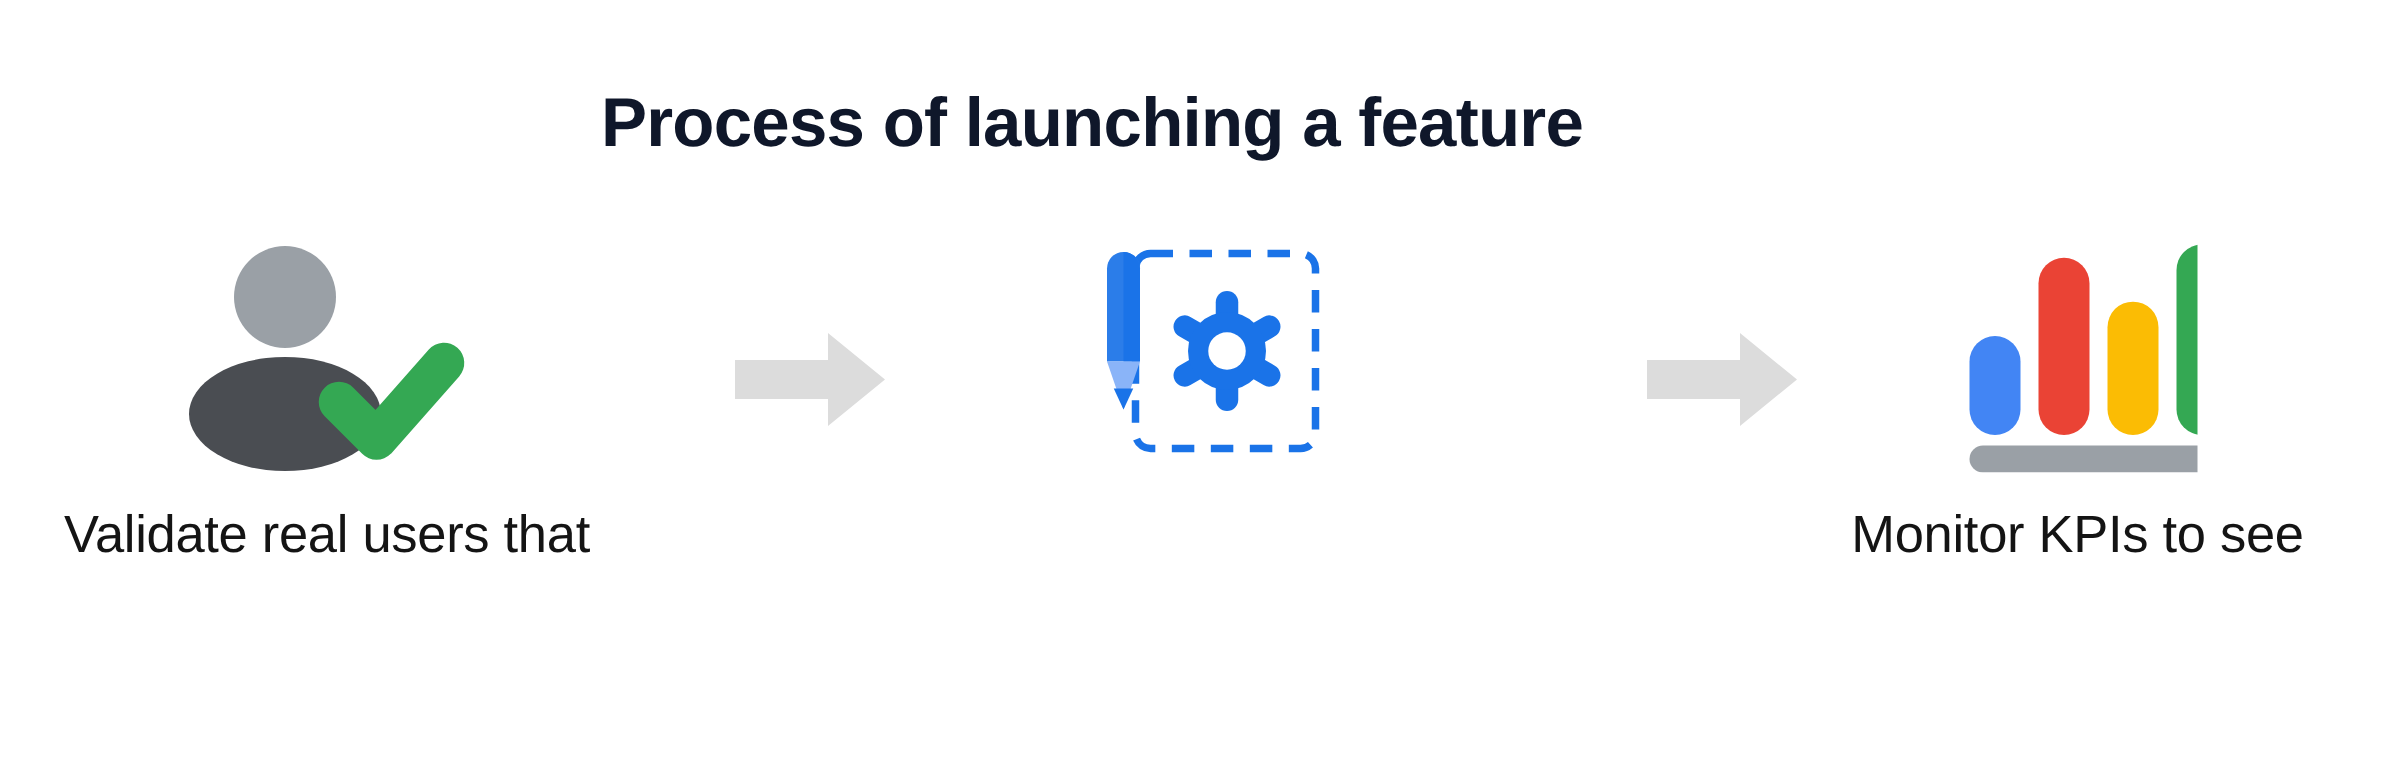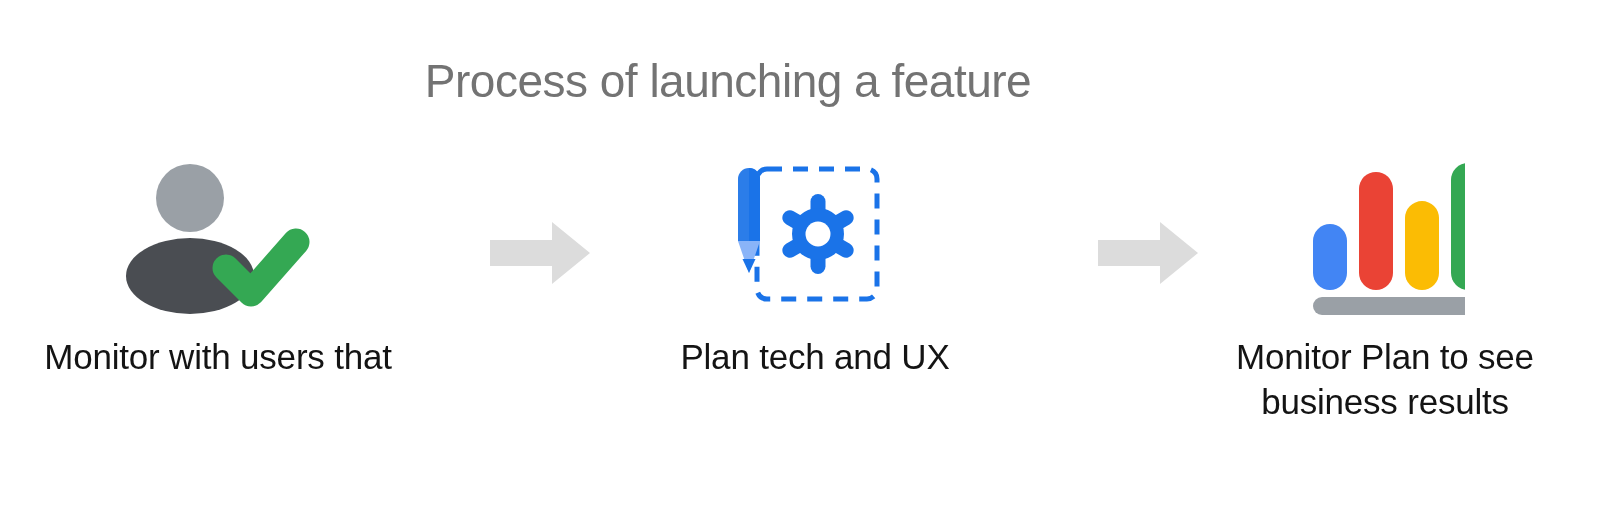--- a/index.html
+++ b/index.html
@@ -20,23 +20,23 @@
   }
 
   
   #title {
     position: absolute;
     left: 0;
     top: 56px;
     width: 1456px;
     text-align: center;
     font-size: 46px;
-    font-weight: normal;
+    font-weight: bold;
     letter-spacing: -0.5px;
-    color: #737373;
+    color: #0f172a;
     line-height: 1.1;
     white-space: nowrap;
   }
 
   
   .step {
     position: absolute;
     top: 150px;
     width: 420px;
     text-align: center;
@@ -83,21 +83,21 @@
 
           <circle cx="72" cy="48" r="34" fill="#9AA0A6"></circle>
 
           <ellipse cx="72" cy="126" rx="64" ry="38" fill="#4A4D52"></ellipse>
 
           <path d="M108 118 L133 143 L178 92" fill="none" stroke="#34A853" stroke-width="27" stroke-linecap="round" stroke-linejoin="round"></path>
         </svg>
       </span>
     </div>
     <div class="step-caption">
-      <div>Monitor with users that</div>
+      <div>Validate real users that</div>
     </div>
   </div>
 
   <div class="arrow" id="arrow-1">
     <svg width="100" height="62" viewBox="0 0 100 62">
       <path d="M0 18 L62 18 L62 0 L100 31 L62 62 L62 44 L0 44 Z" fill="#DCDCDC"></path>
     </svg>
   </div>
 
   <div class="step" id="step-2">
@@ -120,21 +120,20 @@
               <rect x="-7.5" y="-40" width="15" height="80" rx="7.5" transform="rotate(60)"></rect>
               <rect x="-7.5" y="-40" width="15" height="80" rx="7.5" transform="rotate(120)"></rect>
             </g>
             <circle cx="0" cy="0" r="26"></circle>
           </g>
           <circle cx="88" cy="79" r="12.5" fill="#ffffff"></circle>
         </svg>
       </span>
     </div>
     <div class="step-caption">
-      <div>Plan tech and UX</div>
     </div>
   </div>
 
   <div class="arrow" id="arrow-2">
     <svg width="100" height="62" viewBox="0 0 100 62">
       <path d="M0 18 L62 18 L62 0 L100 31 L62 62 L62 44 L0 44 Z" fill="#DCDCDC"></path>
     </svg>
   </div>
 
   <div class="step" id="step-3">
@@ -145,18 +144,17 @@
           <rect x="8" y="63.959999999999994" width="34" height="66.04" rx="17" fill="#4285F4"></rect>
           <rect x="54" y="11.89" width="34" height="118.11" rx="17" fill="#EA4335"></rect>
           <rect x="100" y="41.10000000000001" width="34" height="88.89999999999999" rx="17" fill="#FBBC04"></rect>
           <rect x="146" y="3" width="34" height="127" rx="17" fill="#34A853"></rect>
 
           <rect x="8" y="137" width="172" height="18" rx="9" fill="#9AA0A6"></rect>
         </svg>
       </span>
     </div>
     <div class="step-caption">
-      <div>Monitor Plan to see</div>
-      <div>business results</div>
+      <div>Monitor KPIs to see</div>
     </div>
   </div>
 
 </div>
 
 </body></html>

